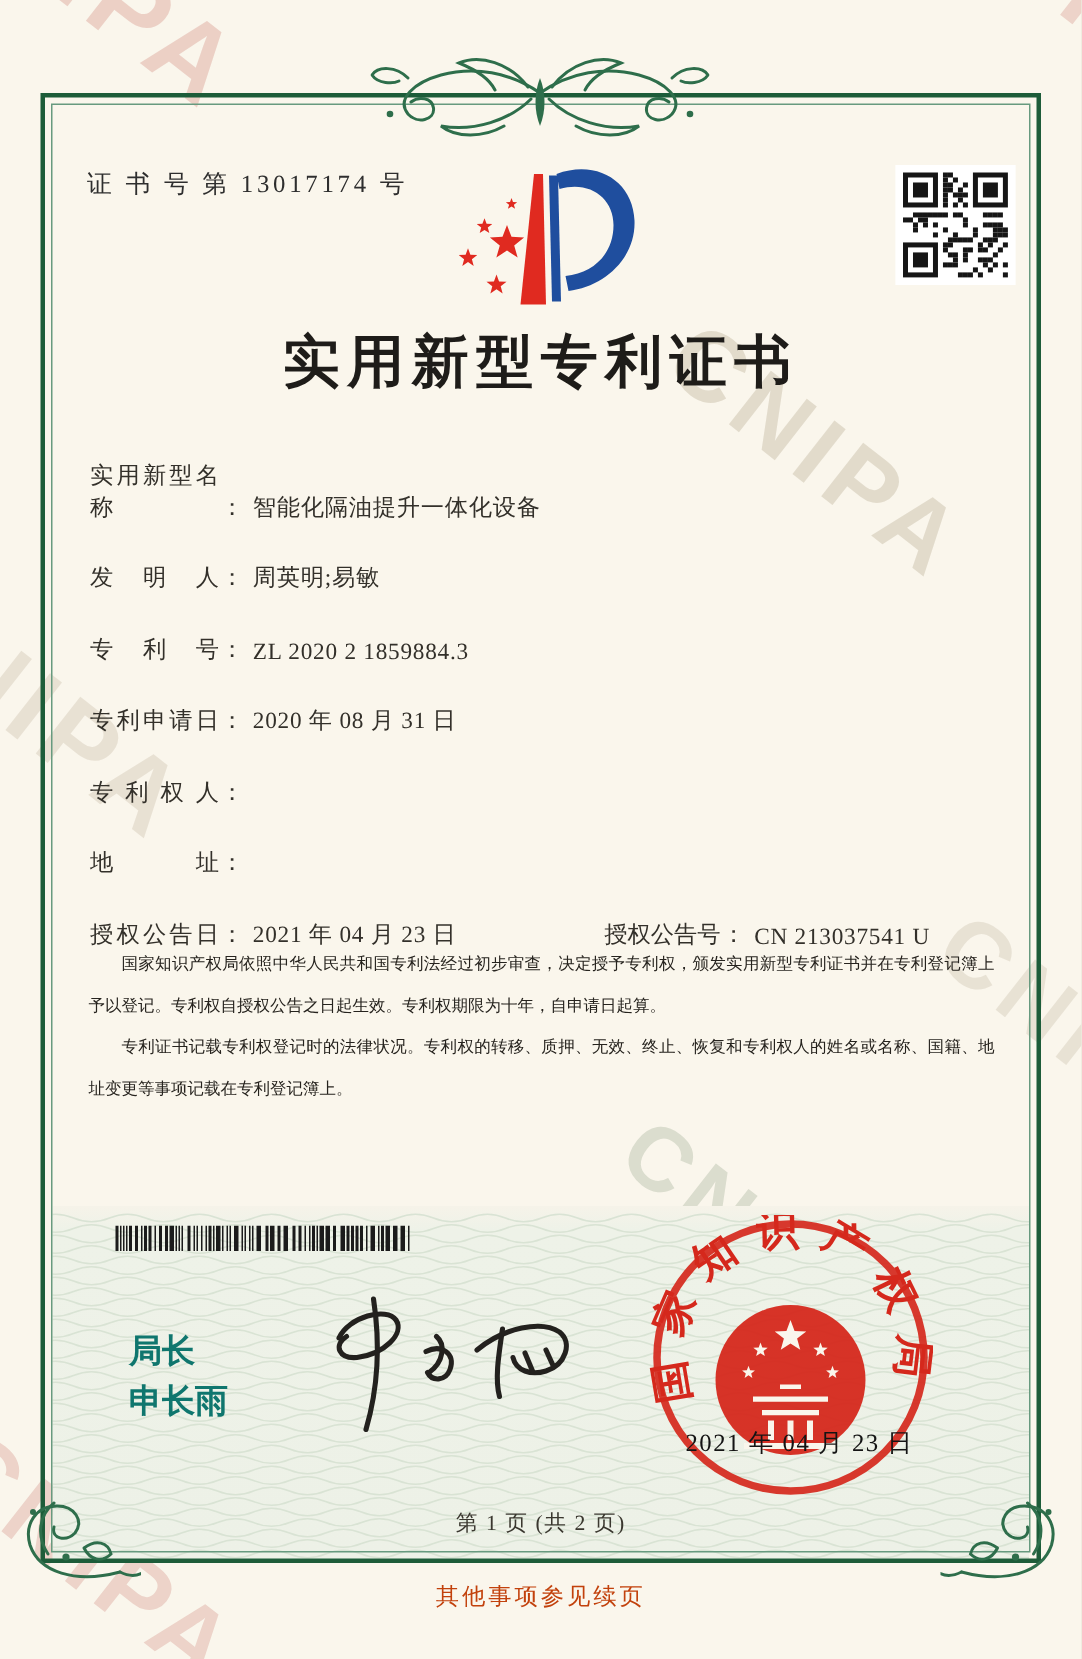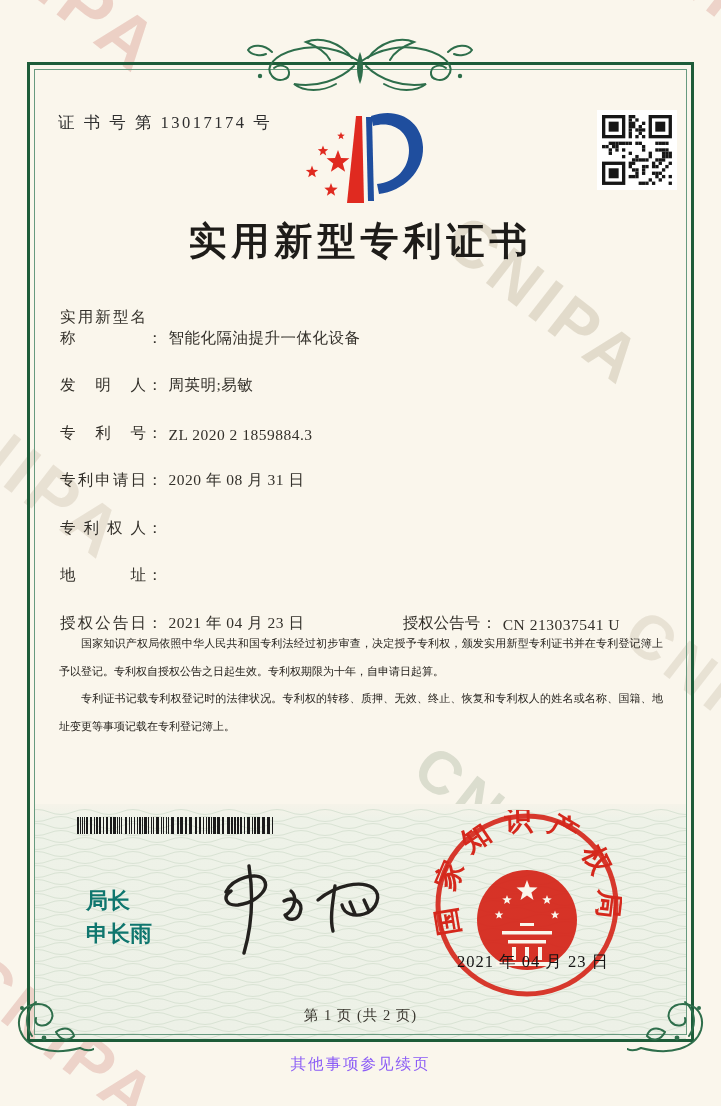--- a/index.html
+++ b/index.html
@@ -41,21 +41,21 @@
           font-weight:bold;font-size:22px;line-height:33px;color:#0f766e;}
   .signature{position:absolute;left:198px;top:858px;}
   .seal{position:absolute;left:432px;top:810px;}
   .sealtxt{font-size:28px;font-weight:bold;fill:#d5281c;letter-spacing:13px;
            font-family:"Liberation Serif",serif;}
   .seal-date{position:absolute;left:452px;top:951px;width:162px;text-align:center;
              font-size:16.5px;letter-spacing:1px;color:#141414;}
   .page-footer{position:absolute;left:0;top:1006px;width:721px;text-align:center;
                font-size:14.5px;letter-spacing:1px;color:#3a372f;}
   .cont-note{position:absolute;left:0;top:1054px;width:721px;text-align:center;
-             font-size:15.5px;letter-spacing:2px;color:#8b5cf6;}
+             font-size:15.5px;letter-spacing:2px;color:#c2410c;}
   svg{display:block;}
 </style>
 </head>
 <body>
 
 <div class="page">
 
   <span class="wm" style="left:-70px;top:-60px;font-size:72px;color:rgba(224,176,166,.55)">CNIPA</span>
   <span class="wm" style="left:600px;top:-48px;font-size:72px;color:rgba(224,176,166,.5)">CNIPA</span>
   <span class="wm" style="left:430px;top:262px;font-size:66px;color:rgba(206,197,176,.55)">CNIPA</span>

